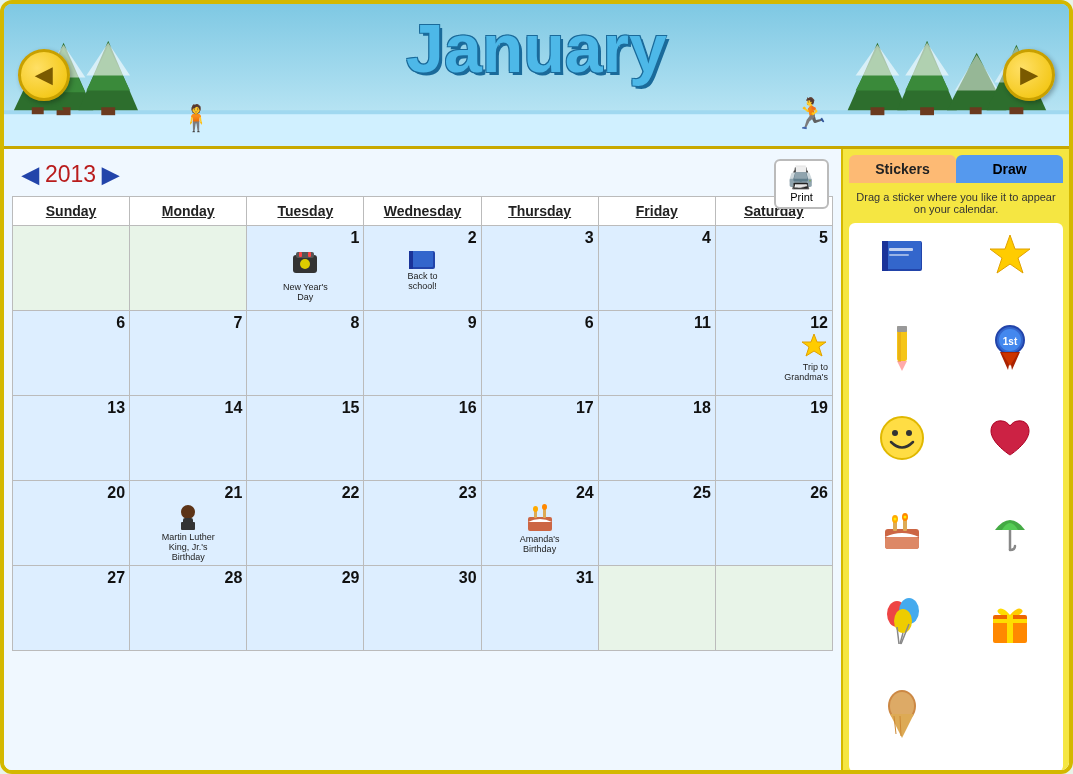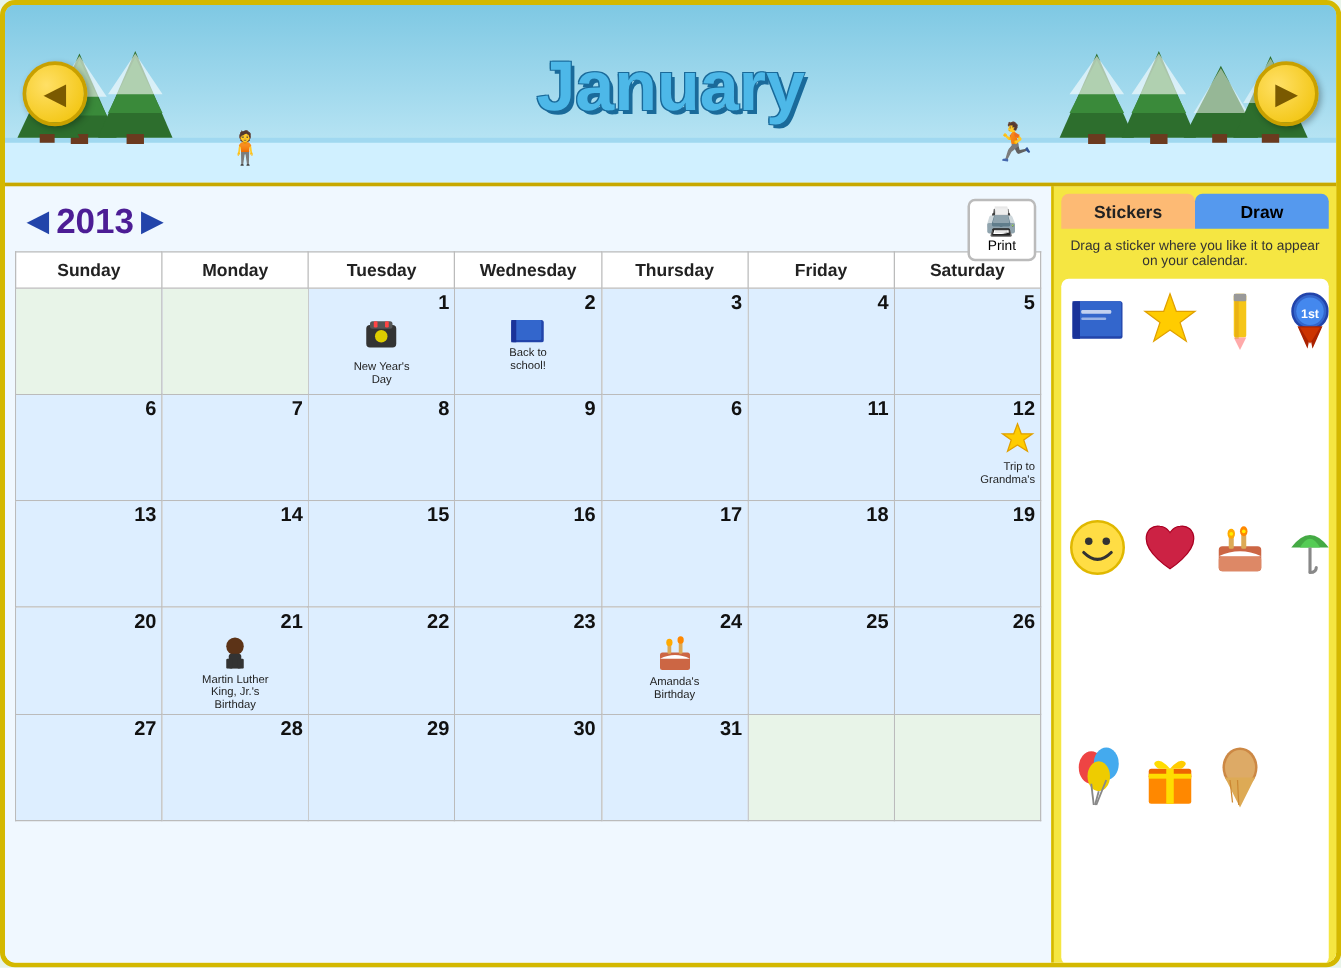--- a/index.html
+++ b/index.html
@@ -26,24 +26,24 @@
       width: 100%;
       height: 145px;
       background: linear-gradient(180deg, #87ceeb 0%, #b0e0f5 60%, #d4f0ff 100%);
       position: relative;
       overflow: hidden;
       border-bottom: 3px solid #c8a800;
     }
 
     .title-text {
       position: absolute;
-      top: 32px;
+      top: 5px;
       left: 50%;
       transform: translateX(-50%);
-      font-size: 56px;
+      font-size: 68px;
       font-weight: 900;
       font-family: 'Comic Sans MS', cursive, Arial;
       color: #4db8e8;
       text-shadow: 3px 3px 0 #1a6a9a, -1px -1px 0 #1a6a9a, 1px -1px 0 #1a6a9a, -1px 1px 0 #1a6a9a;
       white-space: nowrap;
       z-index: 10;
     }
 
     .nav-btn {
       position: absolute;
@@ -100,39 +100,40 @@
     }
 
     .year-arrow {
       font-size: 22px;
       color: #2244aa;
       cursor: pointer;
       padding: 0 6px;
     }
 
     .year-number {
-      font-size: 28px;
-      font-weight: bold;
-      color: #4c1d95;
+      font-size: 23px;
+      font-weight: normal;
+      color: #b91c1c;
     }
 
     
     .cal-grid {
       width: 100%;
       border-collapse: collapse;
     }
 
     .day-header {
       background: white;
       border: 1px solid #bbb;
       text-align: center;
       font-size: 14px;
       font-weight: bold;
       color: #222;
       padding: 6px 2px;
+      text-decoration: underline;
     }
 
     .cal-cell {
       border: 1px solid #bbb;
       background: #ddeeff;
       width: calc(100% / 7);
       height: 85px;
       vertical-align: top;
       padding: 3px 4px;
       position: relative;
@@ -195,21 +196,21 @@
     .sidebar-desc {
       font-size: 11px;
       color: #333;
       margin-bottom: 8px;
       text-align: center;
       padding: 0 4px;
     }
 
     .stickers-grid {
       display: grid;
-      grid-template-columns: 1fr 1fr 1fr 1fr;
+      grid-template-columns: 1fr 1fr;
       gap: 10px;
       padding: 4px;
       background: white;
       border-radius: 6px;
       flex: 1;
       overflow: hidden;
     }
 
     .sticker-item {
       display: flex;

